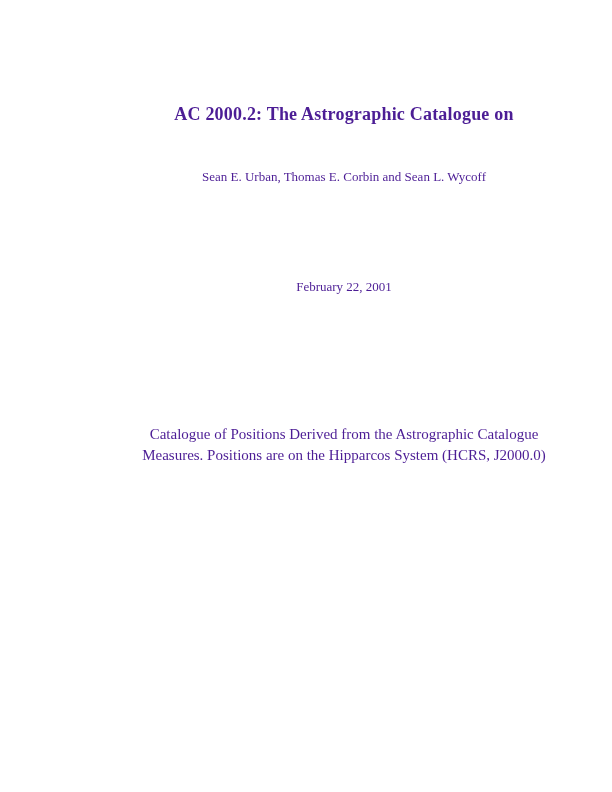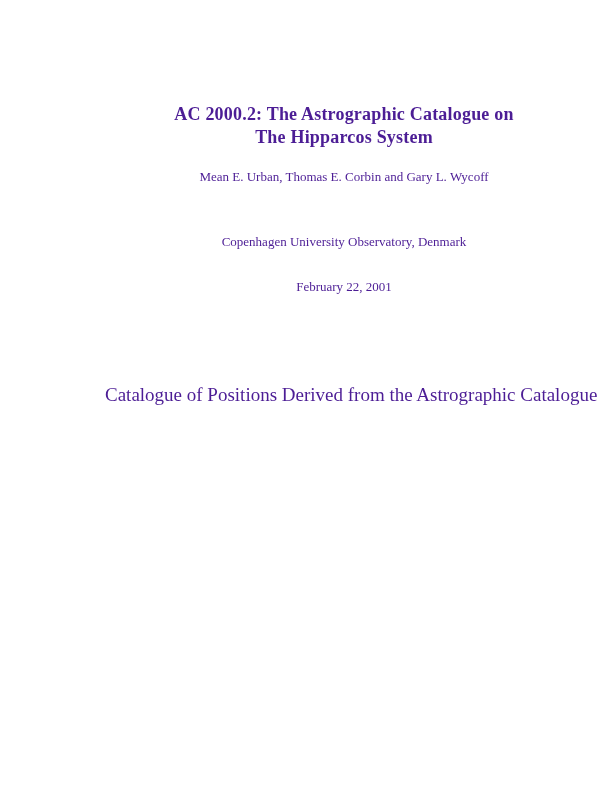--- a/index.html
+++ b/index.html
@@ -39,49 +39,48 @@
     top: 232px;
     font-size: 13px;
     line-height: 20px;
   }
   .date {
     top: 278px;
     font-size: 13px;
     line-height: 18px;
   }
   .abstract {
-    top: 384px;
-    font-size: 19px;
+    top: 424px;
+    font-size: 15px;
     line-height: 21px;
   }
   .pagenum {
     top: 727px;
     font-size: 13px;
     line-height: 16px;
   }
 </style>
 </head>
 <body>
 
 <div class="page">
 
   <div class="block title">
     <div>AC 2000.2: The Astrographic Catalogue on</div>
-    <div>The Hipparcos System</div>
   </div>
 
   <div class="block authors-1">
-    <div>Mean E. Urban, Thomas E. Corbin and Gary L. Wycoff</div>
+    <div>Sean E. Urban, Thomas E. Corbin and Sean L. Wycoff</div>
   </div>
 
   <div class="block authors-2">
-    <div>Copenhagen University Observatory, Denmark</div>
   </div>
 
   <div class="block date">February 22, 2001</div>
 
   <div class="block abstract">
     <div>Catalogue of Positions Derived from the Astrographic Catalogue</div>
+    <div>Measures. Positions are on the Hipparcos System (HCRS, J2000.0)</div>
   </div>
 
   <div class="block pagenum">1</div>
 
 </div>
 
 </body></html>

